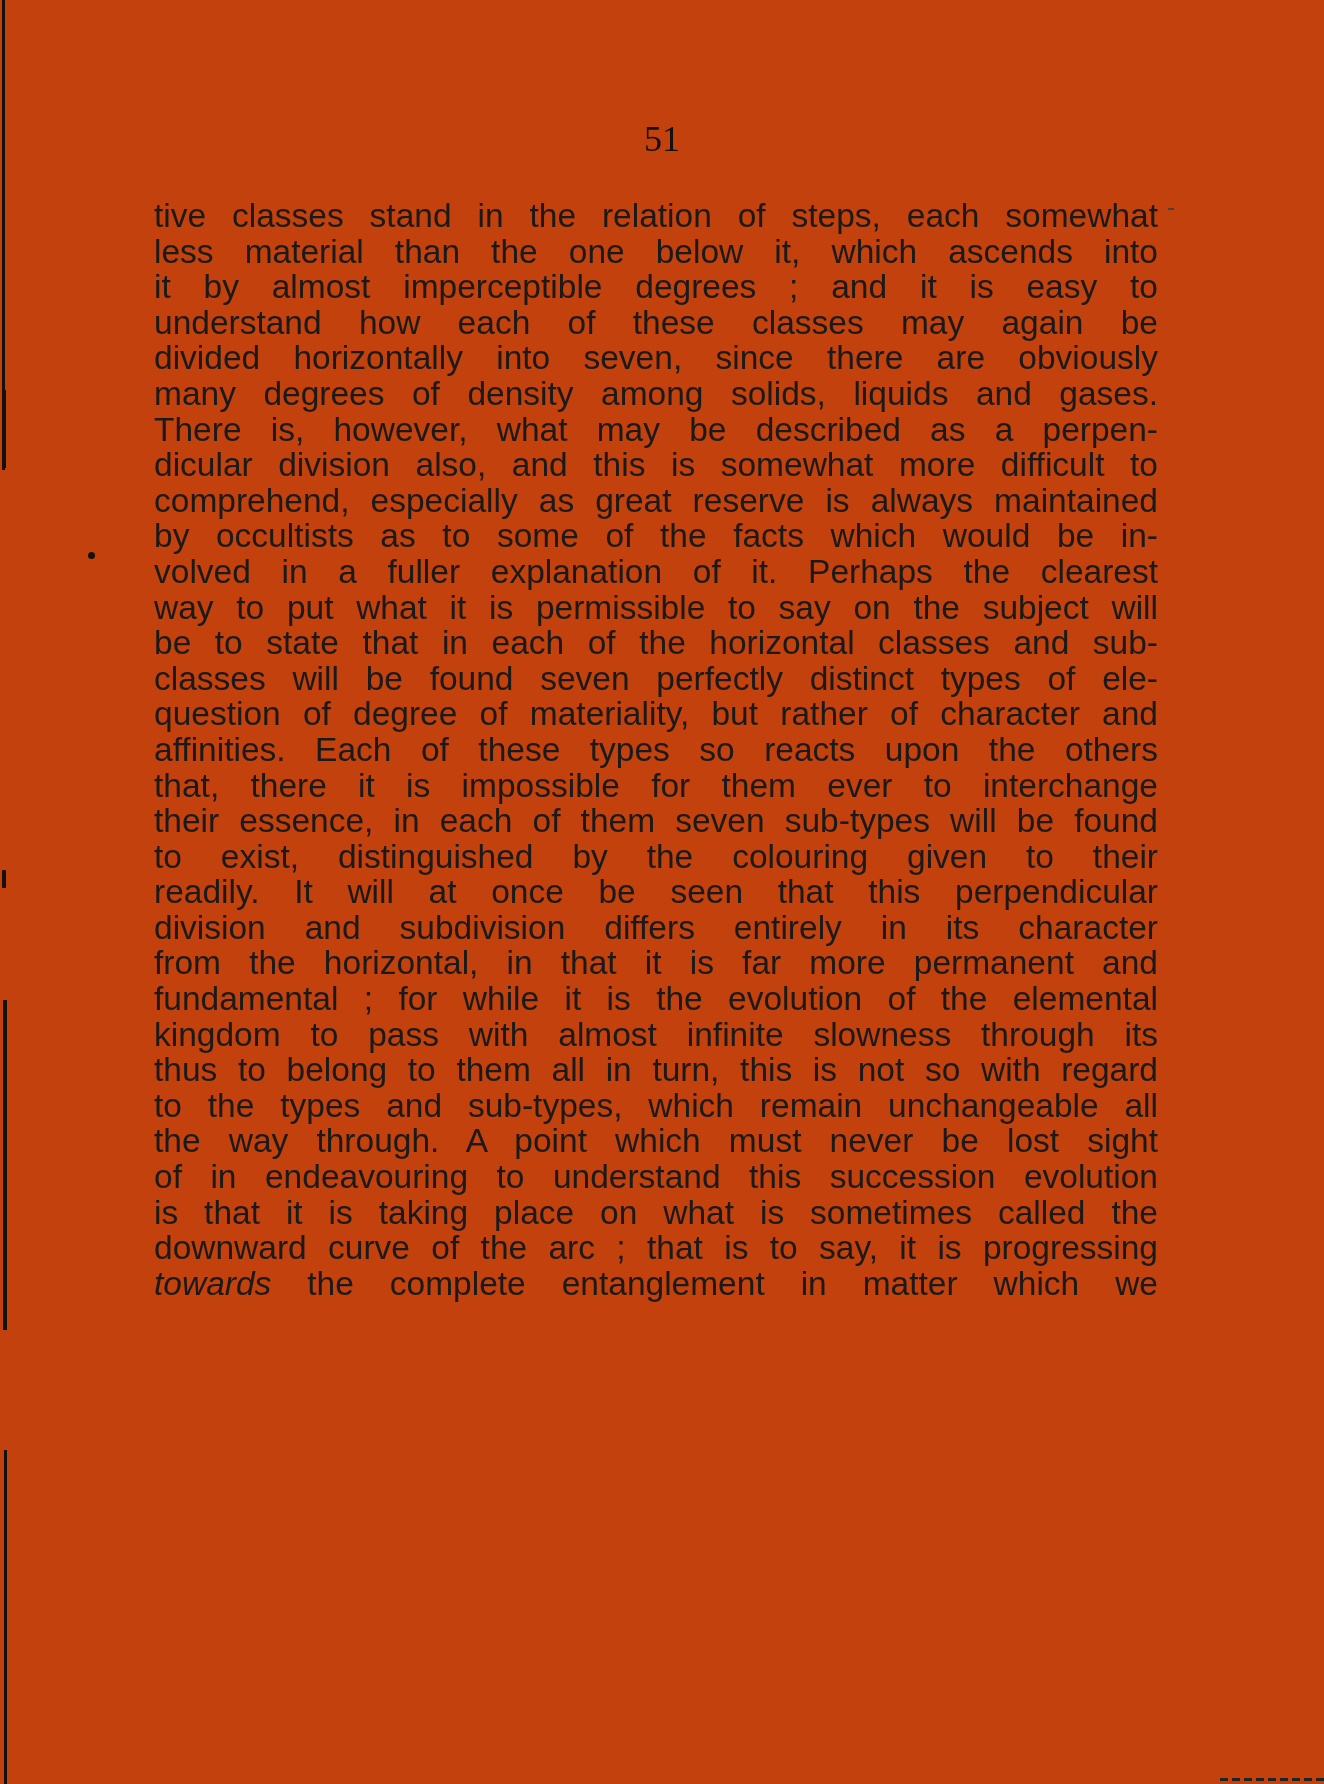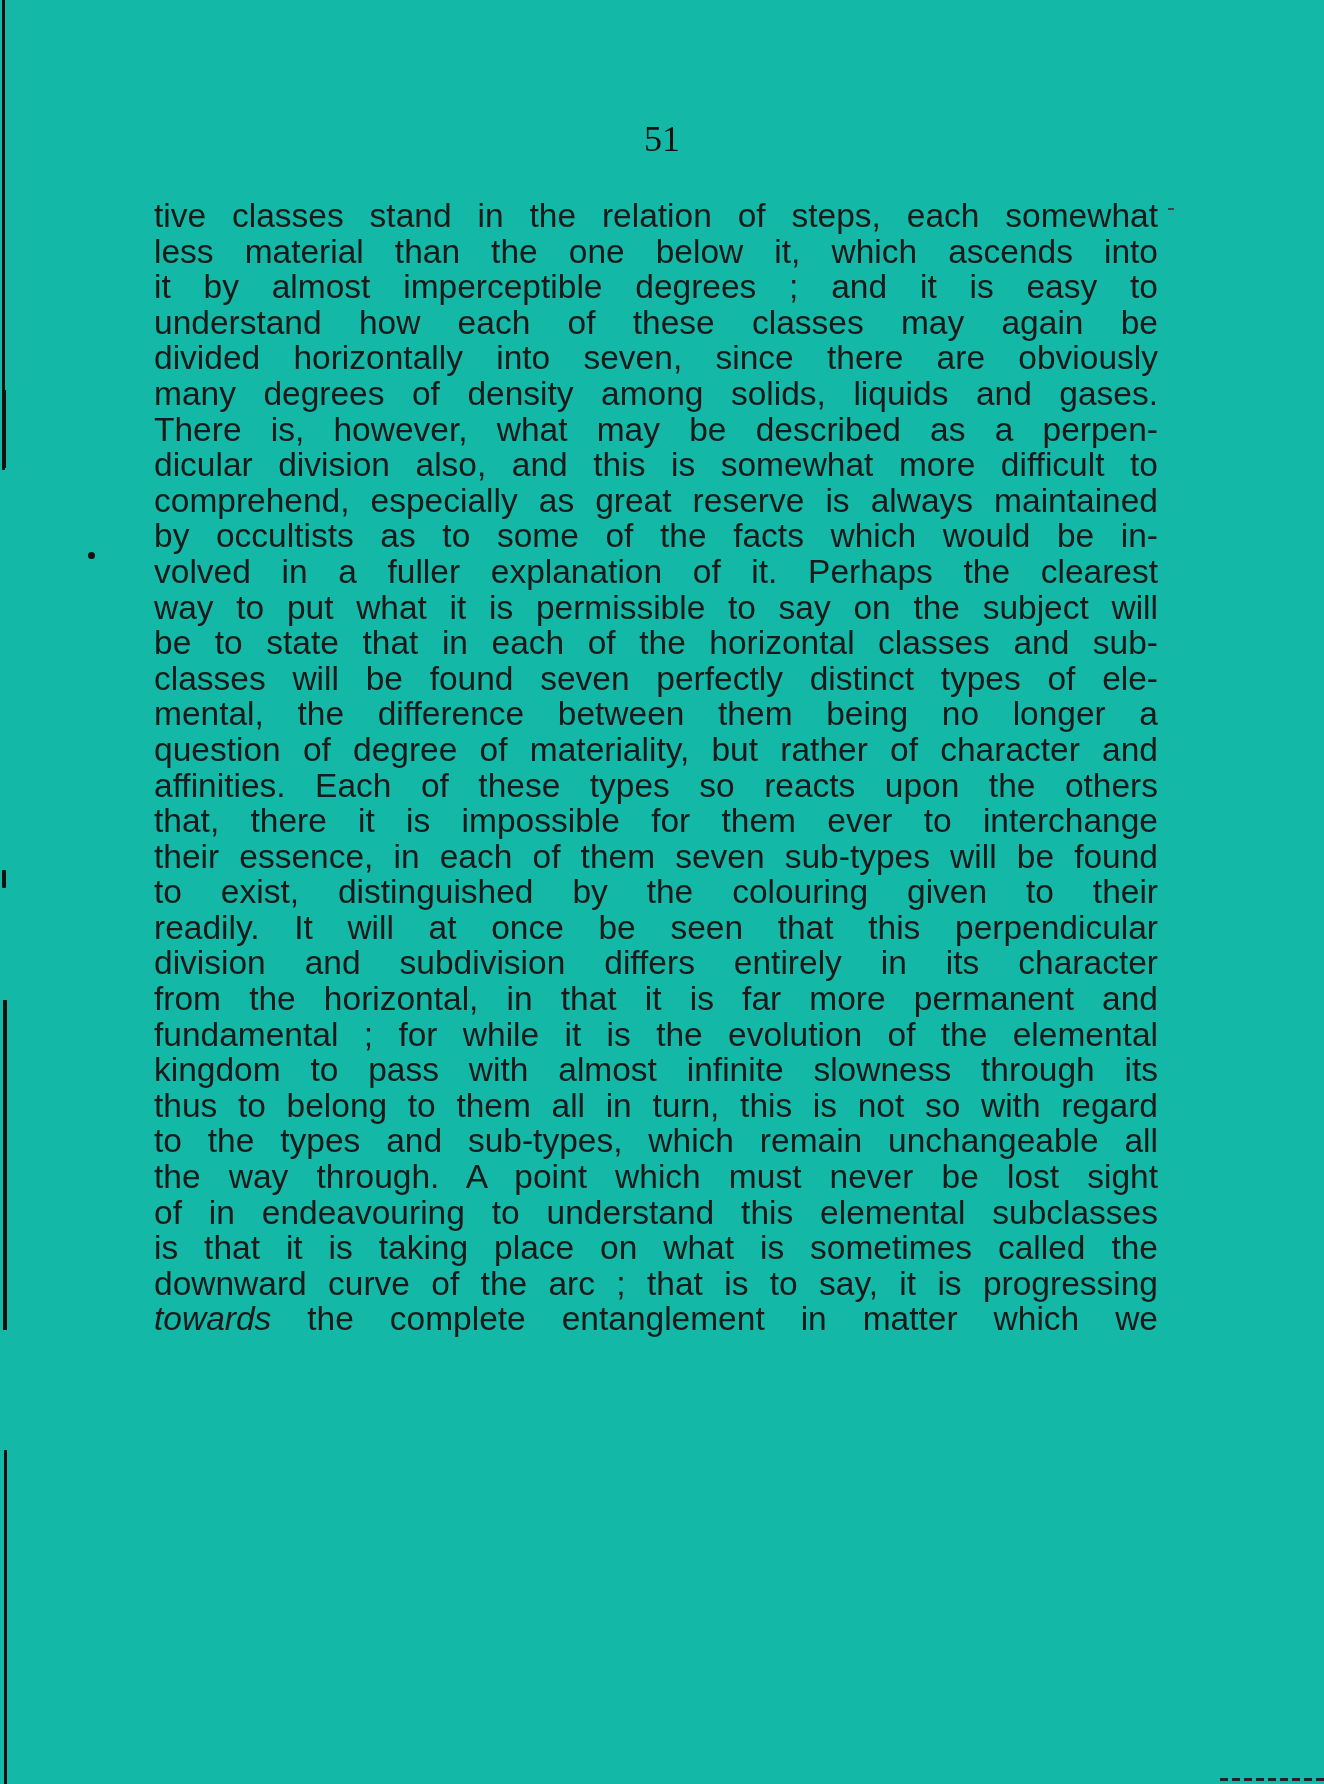--- a/index.html
+++ b/index.html
@@ -1,17 +1,17 @@
 <!DOCTYPE html>
 <html><head>
 <meta charset="utf-8">
 <style>
   html, body { margin: 0; padding: 0; background: #ffffff; }
   body { width: 1324px; height: 1784px; position: relative; overflow: hidden; }
-  .page { position: absolute; left: 0; top: 0; width: 1324px; height: 1784px; background: #14b8a6; }
+  .page { position: absolute; left: 0; top: 0; width: 1324px; height: 1784px; background: #c2410c; }
   .page-number {
     position: absolute; left: 0; width: 1324px; top: 118px; text-align: center;
     font-family: "Liberation Serif", "DejaVu Serif", serif; font-size: 36px; color: #111;
   }
   .text-block {
     position: absolute; left: 154px; top: 198px; width: 1004px;
     font-family: Liberation Sans, sans-serif; font-size: 33.5px; color: #1a1a1a;
   }
   .line {
     display: block; height: 35.6px; line-height: 35.6px; white-space: nowrap;
@@ -53,32 +53,31 @@
       <span class="line">divided horizontally into seven, since there are obviously</span>
       <span class="line">many degrees of density among solids, liquids and gases.</span>
       <span class="line">There is, however, what may be described as a perpen-</span>
       <span class="line">dicular division also, and this is somewhat more difficult to</span>
       <span class="line">comprehend, especially as great reserve is always maintained</span>
       <span class="line">by occultists as to some of the facts which would be in-</span>
       <span class="line">volved in a fuller explanation of it. Perhaps the clearest</span>
       <span class="line">way to put what it is permissible to say on the subject will</span>
       <span class="line">be to state that in each of the horizontal classes and sub-</span>
       <span class="line">classes will be found seven perfectly distinct types of ele-</span>
-      <span class="line">mental, the difference between them being no longer a</span>
       <span class="line">question of degree of materiality, but rather of character and</span>
       <span class="line">affinities. Each of these types so reacts upon the others</span>
       <span class="line">that, there it is impossible for them ever to interchange</span>
       <span class="line">their essence, in each of them seven sub-types will be found</span>
       <span class="line">to exist, distinguished by the colouring given to their</span>
       <span class="line">readily. It will at once be seen that this perpendicular</span>
       <span class="line">division and subdivision differs entirely in its character</span>
       <span class="line">from the horizontal, in that it is far more permanent and</span>
       <span class="line">fundamental ; for while it is the evolution of the elemental</span>
       <span class="line">kingdom to pass with almost infinite slowness through its</span>
       <span class="line">thus to belong to them all in turn, this is not so with regard</span>
       <span class="line">to the types and sub-types, which remain unchangeable all</span>
       <span class="line">the way through. A point which must never be lost sight</span>
-      <span class="line">of in endeavouring to understand this elemental subclasses</span>
+      <span class="line">of in endeavouring to understand this succession evolution</span>
       <span class="line">is that it is taking place on what is sometimes called the</span>
       <span class="line">downward curve of the arc ; that is to say, it is progressing</span>
       <span class="line last"><em>towards</em><span> the complete entanglement in matter which we</span></span>
     </div>
 </div>
 
 </body></html>

